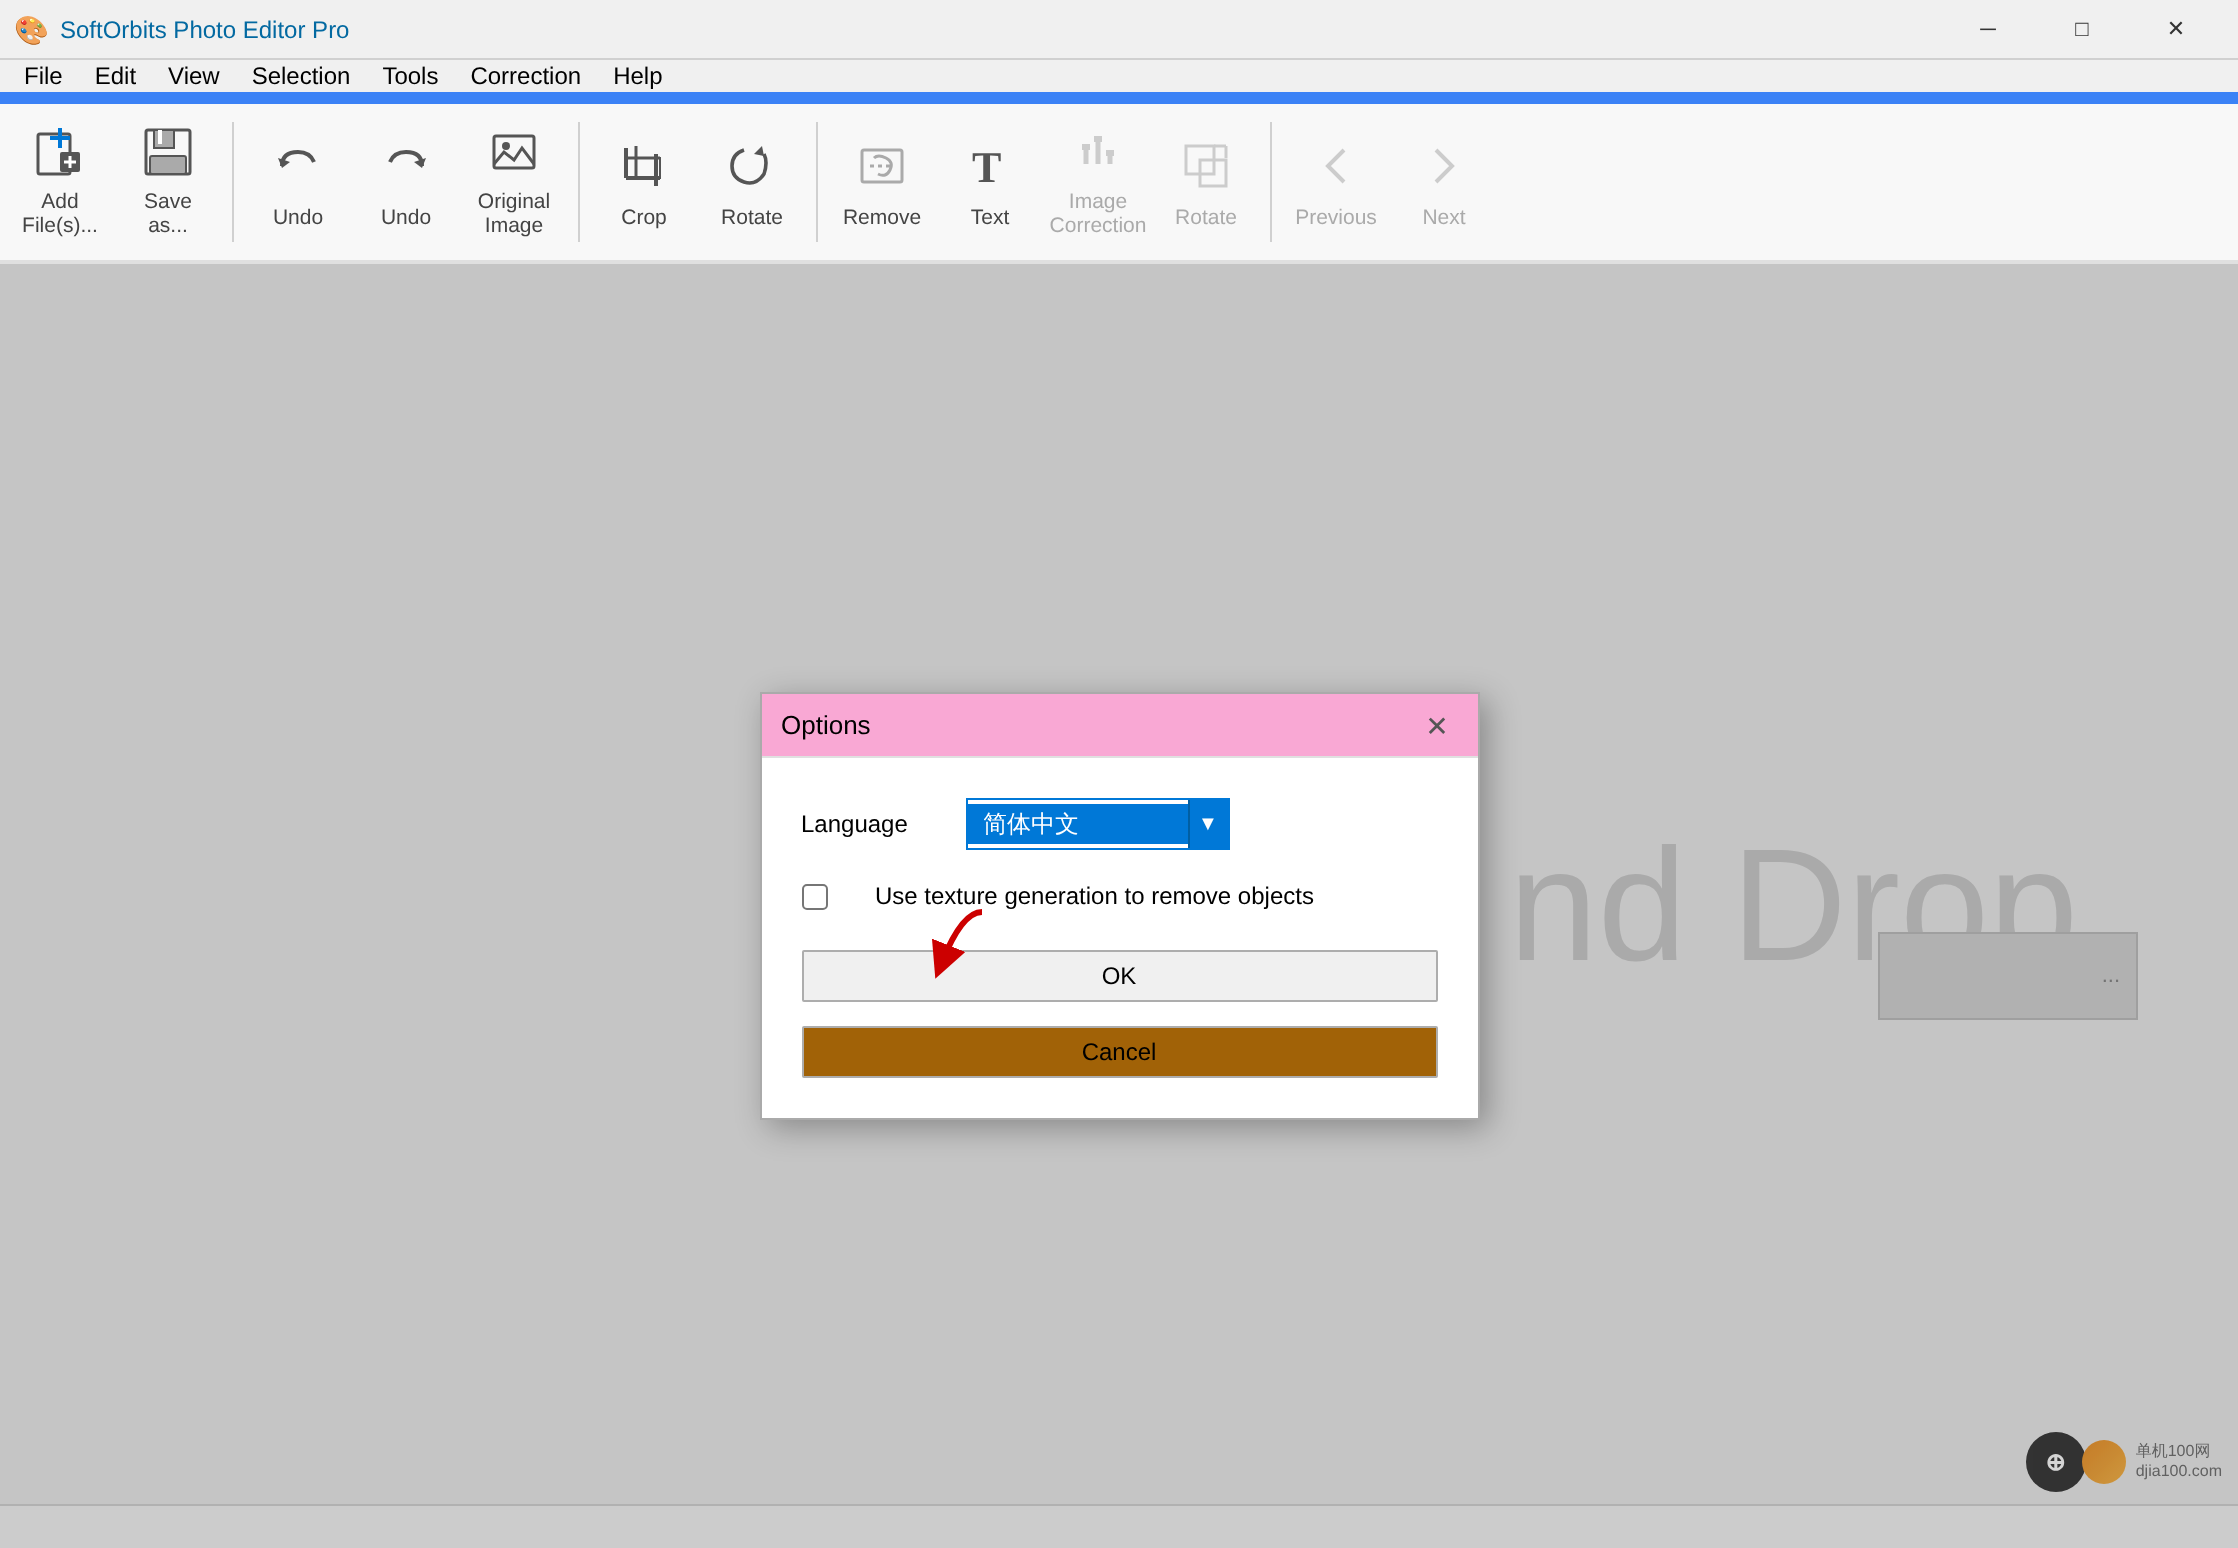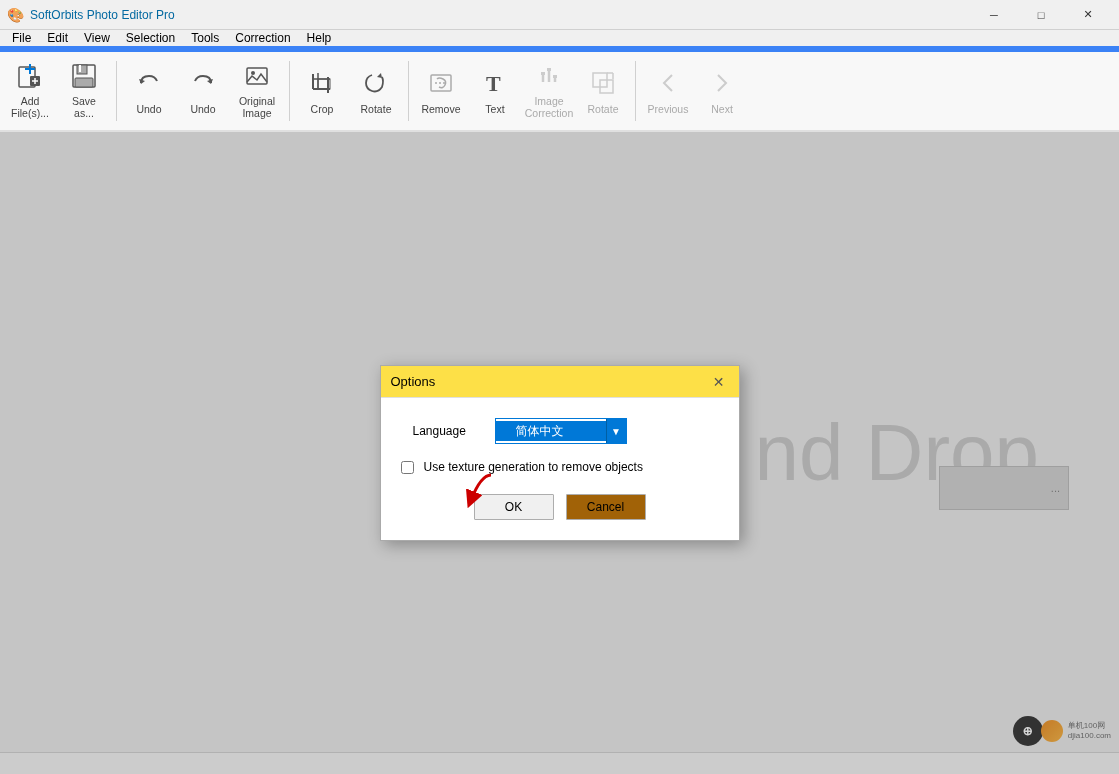--- a/index.html
+++ b/index.html
@@ -150,21 +150,21 @@
       z-index: 100;
     }
     .dialog {
       background: #fff;
       border: 1px solid #aaa;
       box-shadow: 4px 4px 15px rgba(0,0,0,0.3);
       width: 360px;
       border-radius: 0;
     }
     .dialog-titlebar {
-      background: #fde047;
+      background: #f9a8d4;
       height: 32px;
       display: flex;
       align-items: center;
       padding: 0 10px;
       border-bottom: 1px solid #e0e0e0;
       justify-content: space-between;
     }
     .dialog-title {
       font-size: 13px;
       font-weight: 400;
@@ -188,32 +188,31 @@
     .dialog-row {
       display: flex;
       align-items: center;
       margin-bottom: 16px;
       gap: 12px;
     }
     .dialog-label {
       font-size: 12px;
       color: #000;
       min-width: 70px;
-      margin-left: 12px;
     }
     .lang-select-wrapper {
       display: flex;
       align-items: center;
       border: 1px solid #0078d7;
     }
     .lang-select {
       background: #0078d7;
       color: #fff;
       font-size: 12px;
-      padding: 3px 20px;
+      padding: 3px 8px;
       border: none;
       outline: none;
       cursor: pointer;
       min-width: 110px;
       appearance: none;
       -webkit-appearance: none;
     }
     .lang-dropdown-arrow {
       background: #0078d7;
       color: #fff;
@@ -222,37 +221,38 @@
       display: flex;
       align-items: center;
       justify-content: center;
       cursor: pointer;
       font-size: 10px;
       border-left: 1px solid #005fa3;
     }
     .checkbox-row {
       display: flex;
       align-items: center;
-      gap: 10px;
+      gap: 24px;
       margin-bottom: 20px;
     }
     .checkbox-row input[type="checkbox"] {
       width: 13px;
       height: 13px;
       cursor: pointer;
     }
     .checkbox-label {
       font-size: 12px;
       color: #000;
     }
     .dialog-buttons {
       display: flex;
       justify-content: center;
       gap: 12px;
       padding-bottom: 4px;
+      flex-direction: column;
     }
     .dialog-btn {
       min-width: 80px;
       padding: 5px 20px;
       font-size: 12px;
       cursor: pointer;
       border: 1px solid #adadad;
       background: #a16207;
       color: #000;
       border-radius: 1px;

